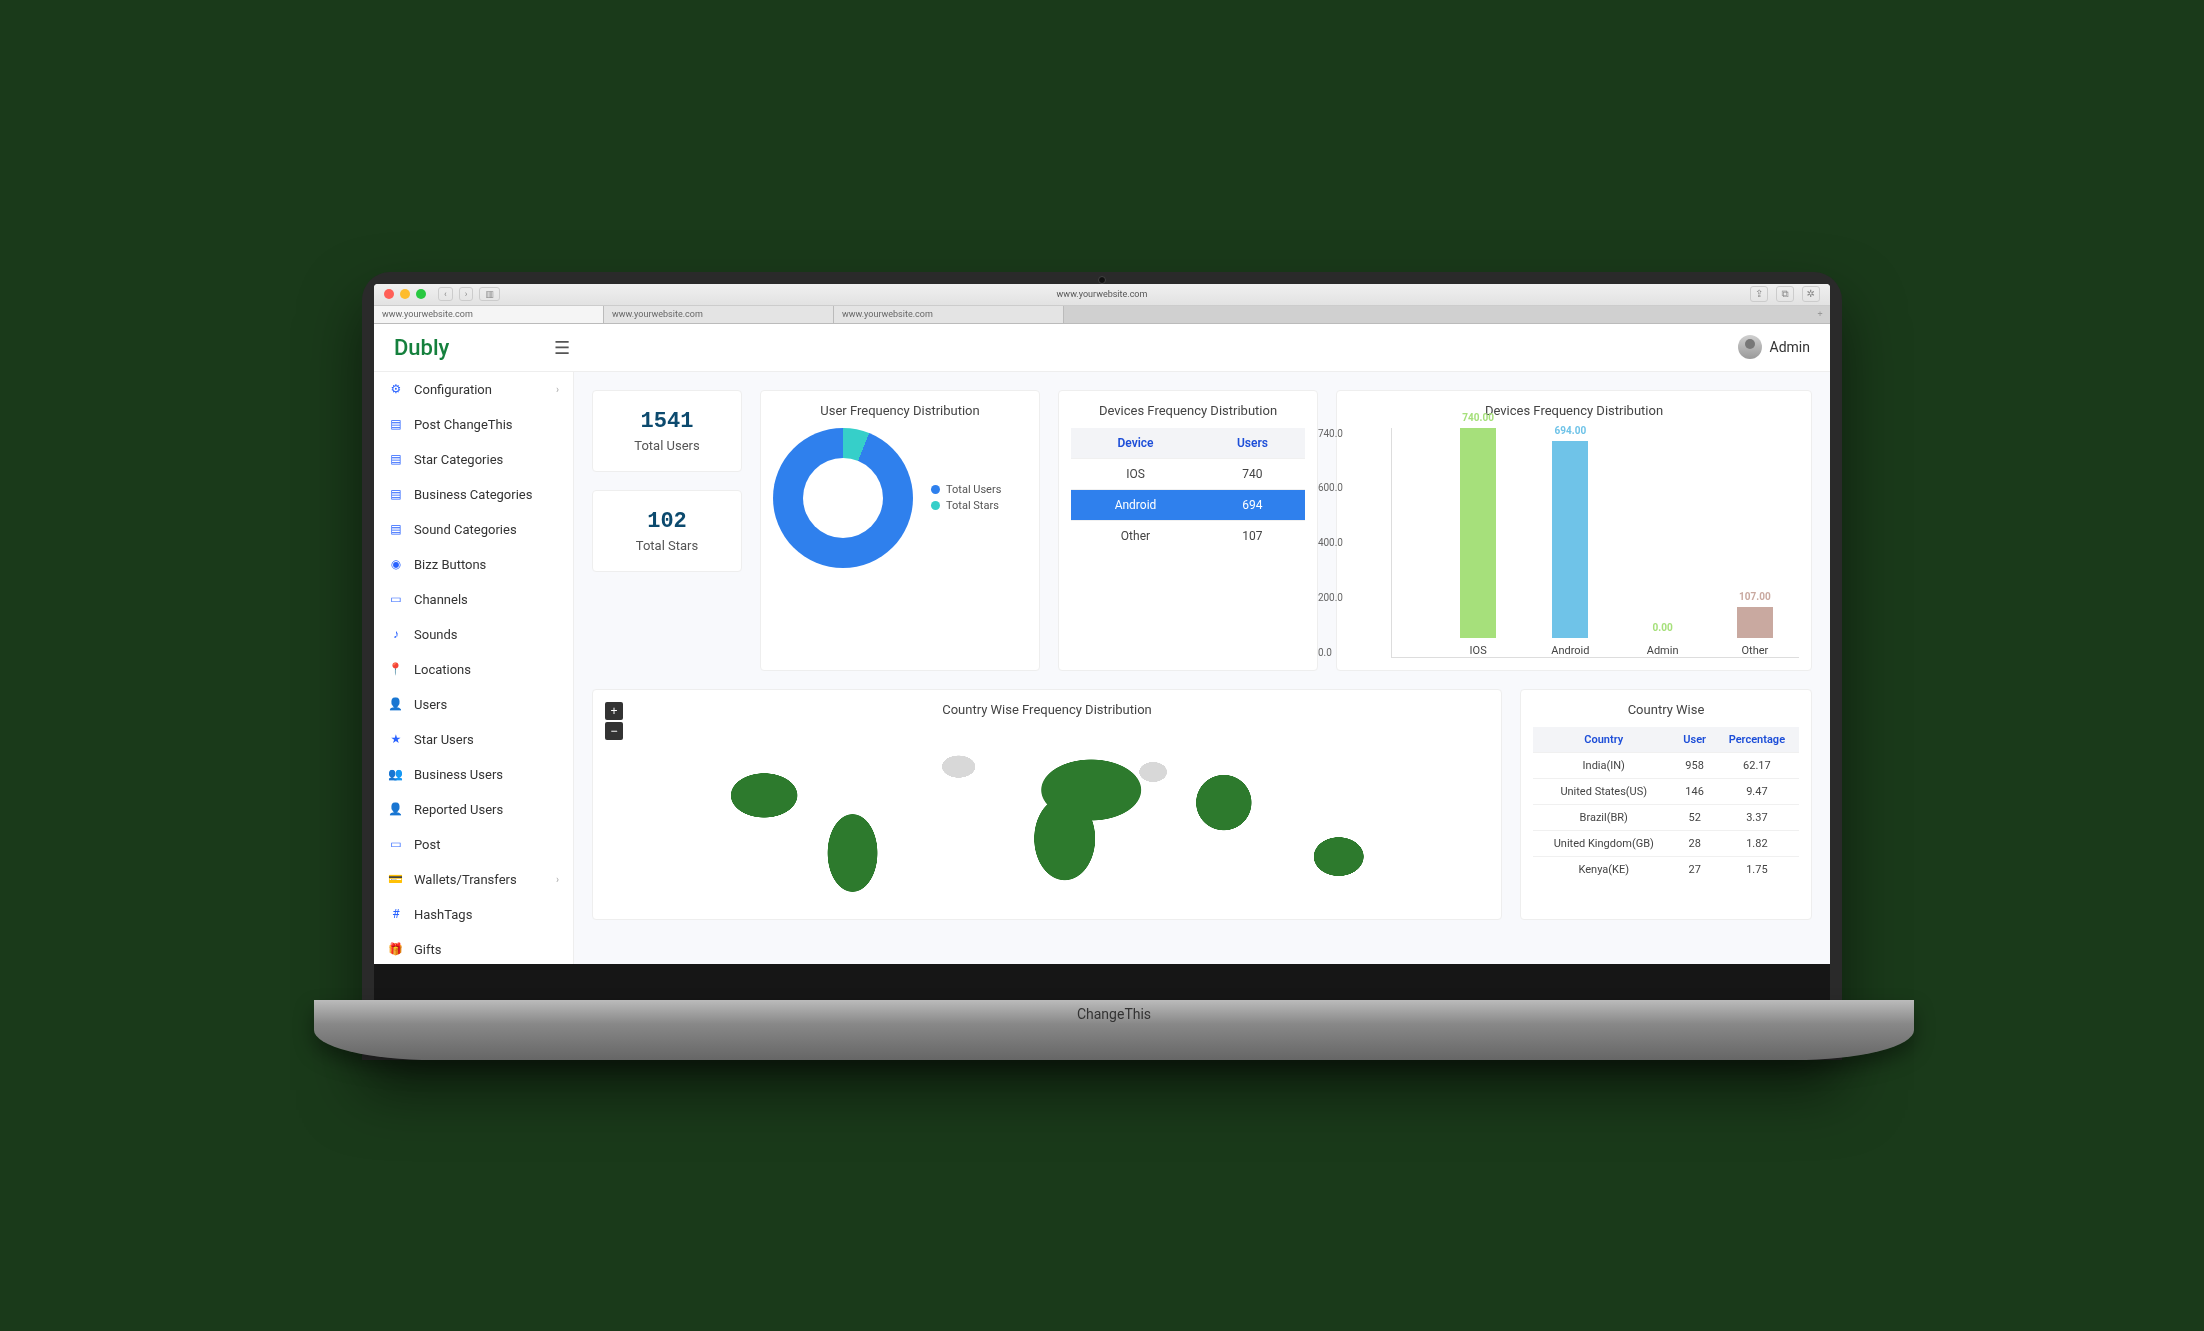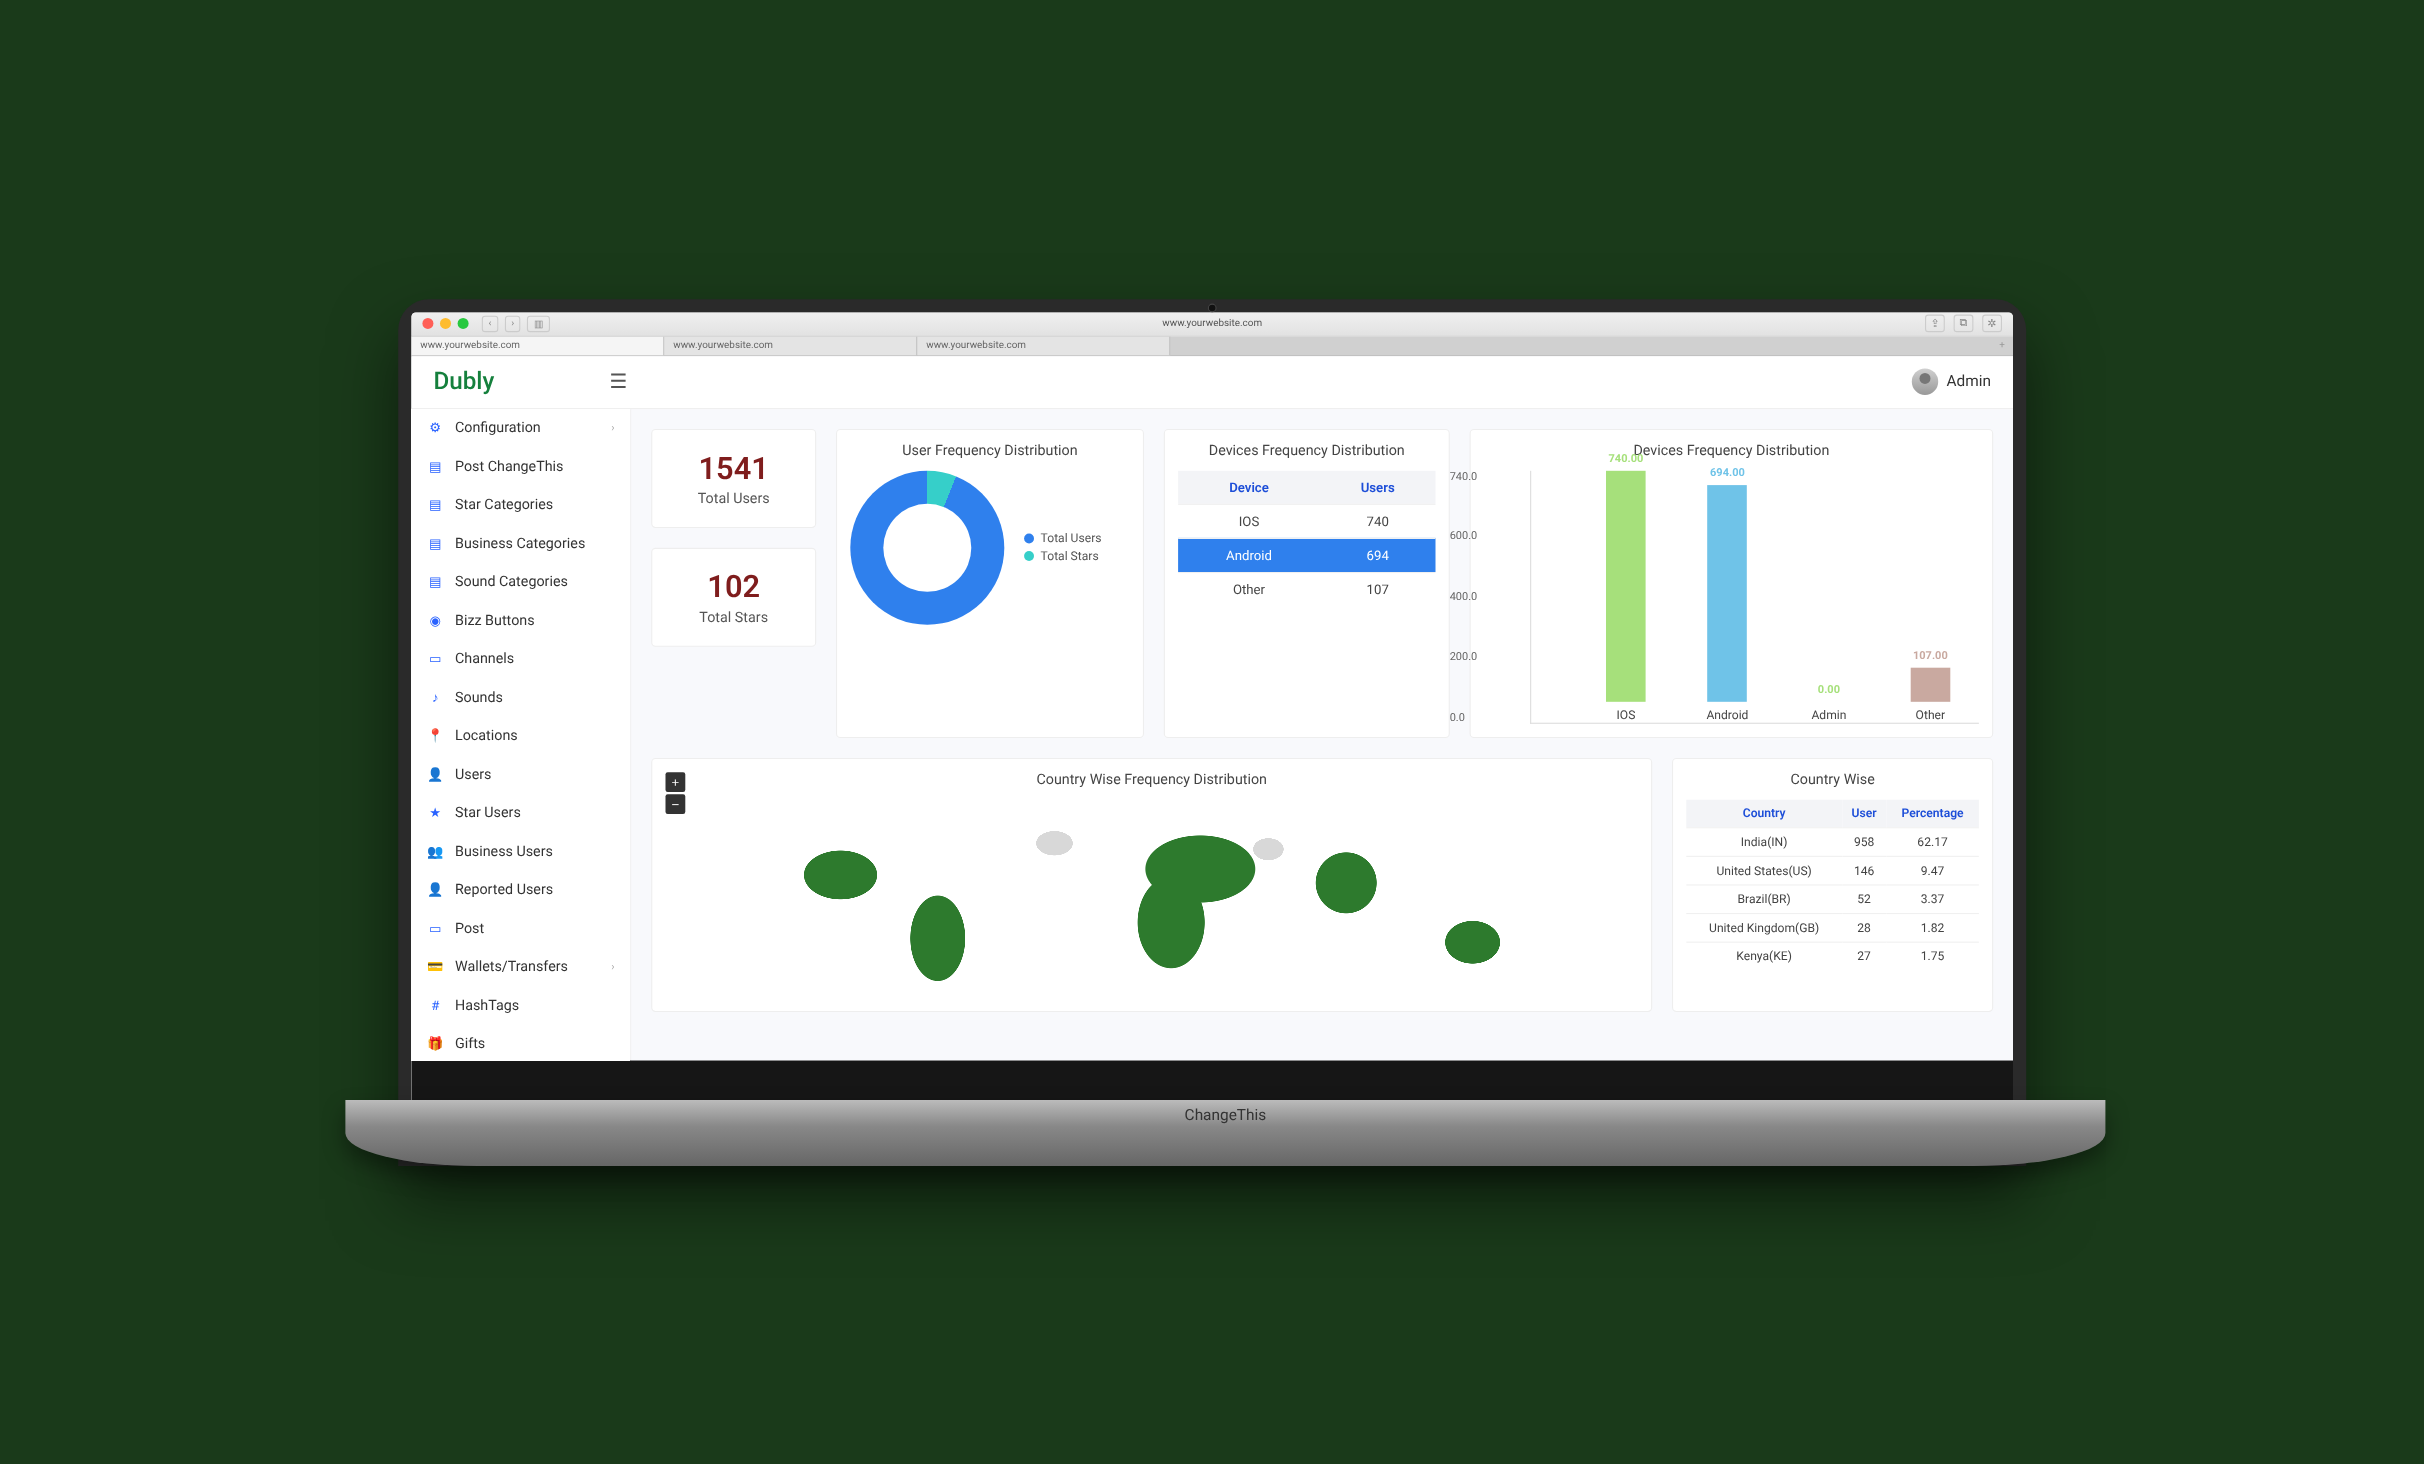--- a/index.html
+++ b/index.html
@@ -42,21 +42,21 @@
 .side-item .icon{ width:16px; text-align:center; color:#2962ff; font-size:12px;}
 .side-item .chev{ margin-left:auto; color:#aaa; font-size:10px;}
 
 .main{ flex:1; padding:18px; overflow-y:auto; background:#f8f9fc; display:flex; flex-direction:column; gap:18px; }
 .row{ display:flex; gap:18px; }
 .card{ background:#fff; border:1px solid #eee; border-radius:4px; padding:12px; }
 .card-title{ text-align:center; color:#444; font-size:13px; margin-bottom:10px;}
 
 .stats-col{ display:flex; flex-direction:column; gap:18px; width:150px;}
 .stat-card{ background:#fff; border:1px solid #eee; border-radius:4px; padding:18px 10px; text-align:center; }
-.stat-num{ font-size:28px; font-weight:600; color:#7f1d1d; }
+.stat-num{ font-size:22px; font-weight:600; color:#0c4a6e;font-family:Liberation Mono, monospace; }
 .stat-label{ font-size:13px; color:#555; margin-top:4px;}
 
 .donut-card{ width:280px; }
 .donut-wrap{ display:flex; align-items:center; gap:18px;}
 .donut{ width:140px; height:140px; border-radius:50%; background: conic-gradient(#36cfc9 0deg 22deg, #2f80ed 22deg 360deg); position:relative;}
 .donut::after{ content:""; position:absolute; inset:30px; background:#fff; border-radius:50%;}
 .legend{ font-size:11px; color:#555;}
 .legend div{ display:flex; align-items:center; gap:6px; margin:3px 0;}
 .dot{ width:9px; height:9px; border-radius:50%;}
 .d-blue{background:#2f80ed}.d-teal{background:#36cfc9}

